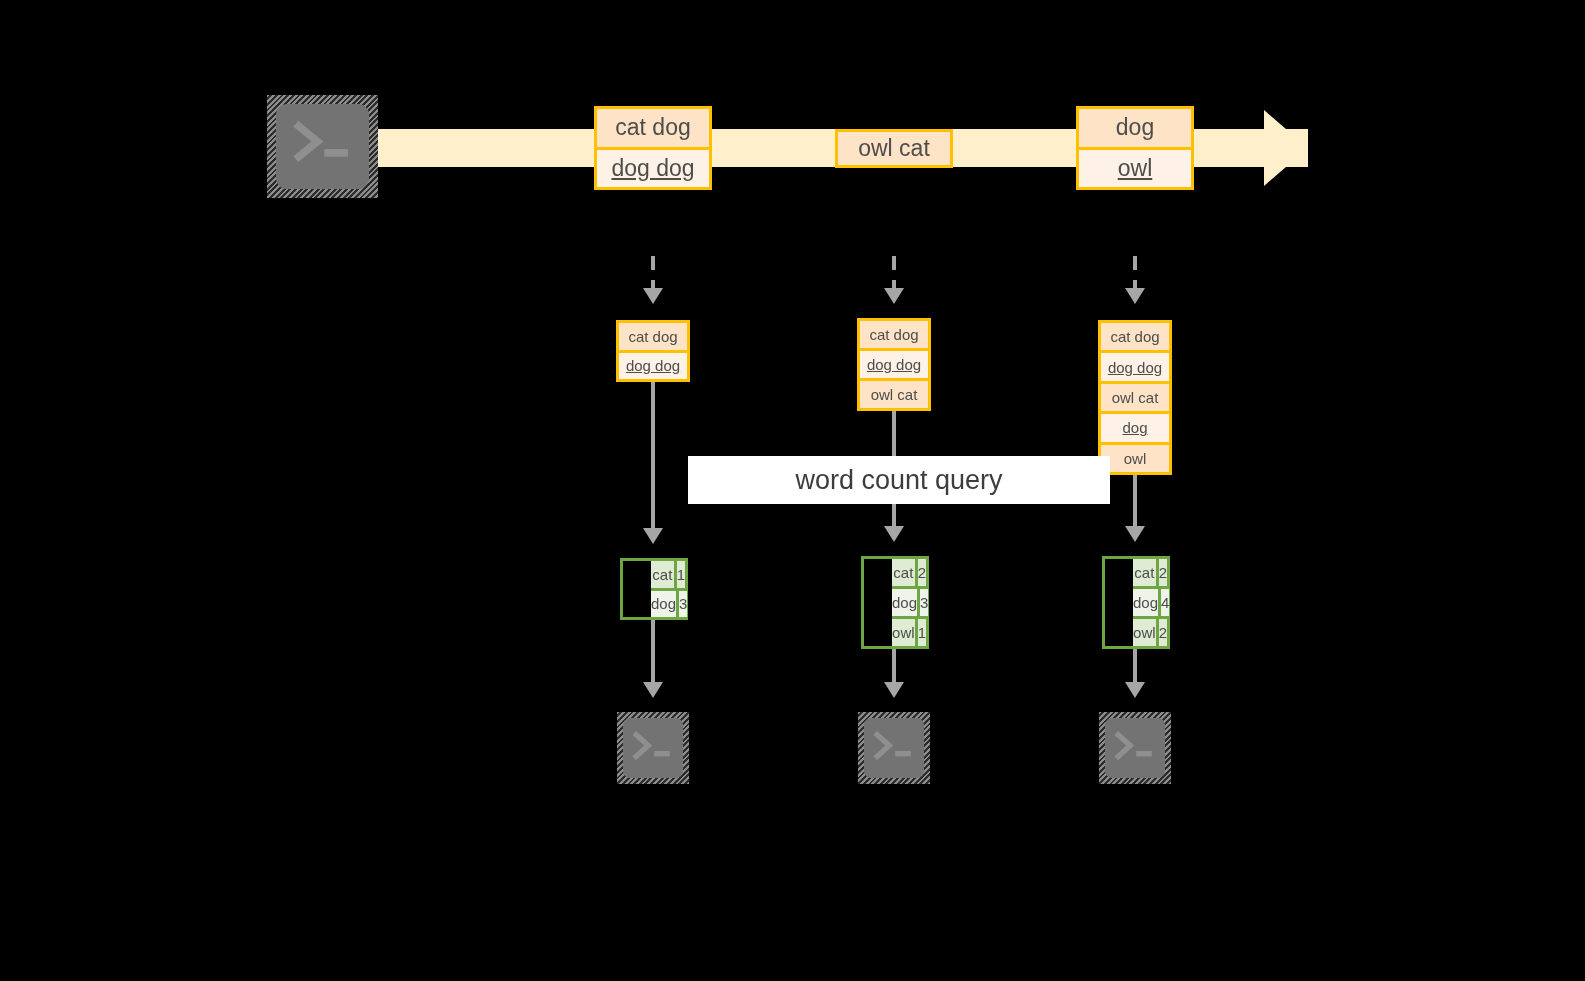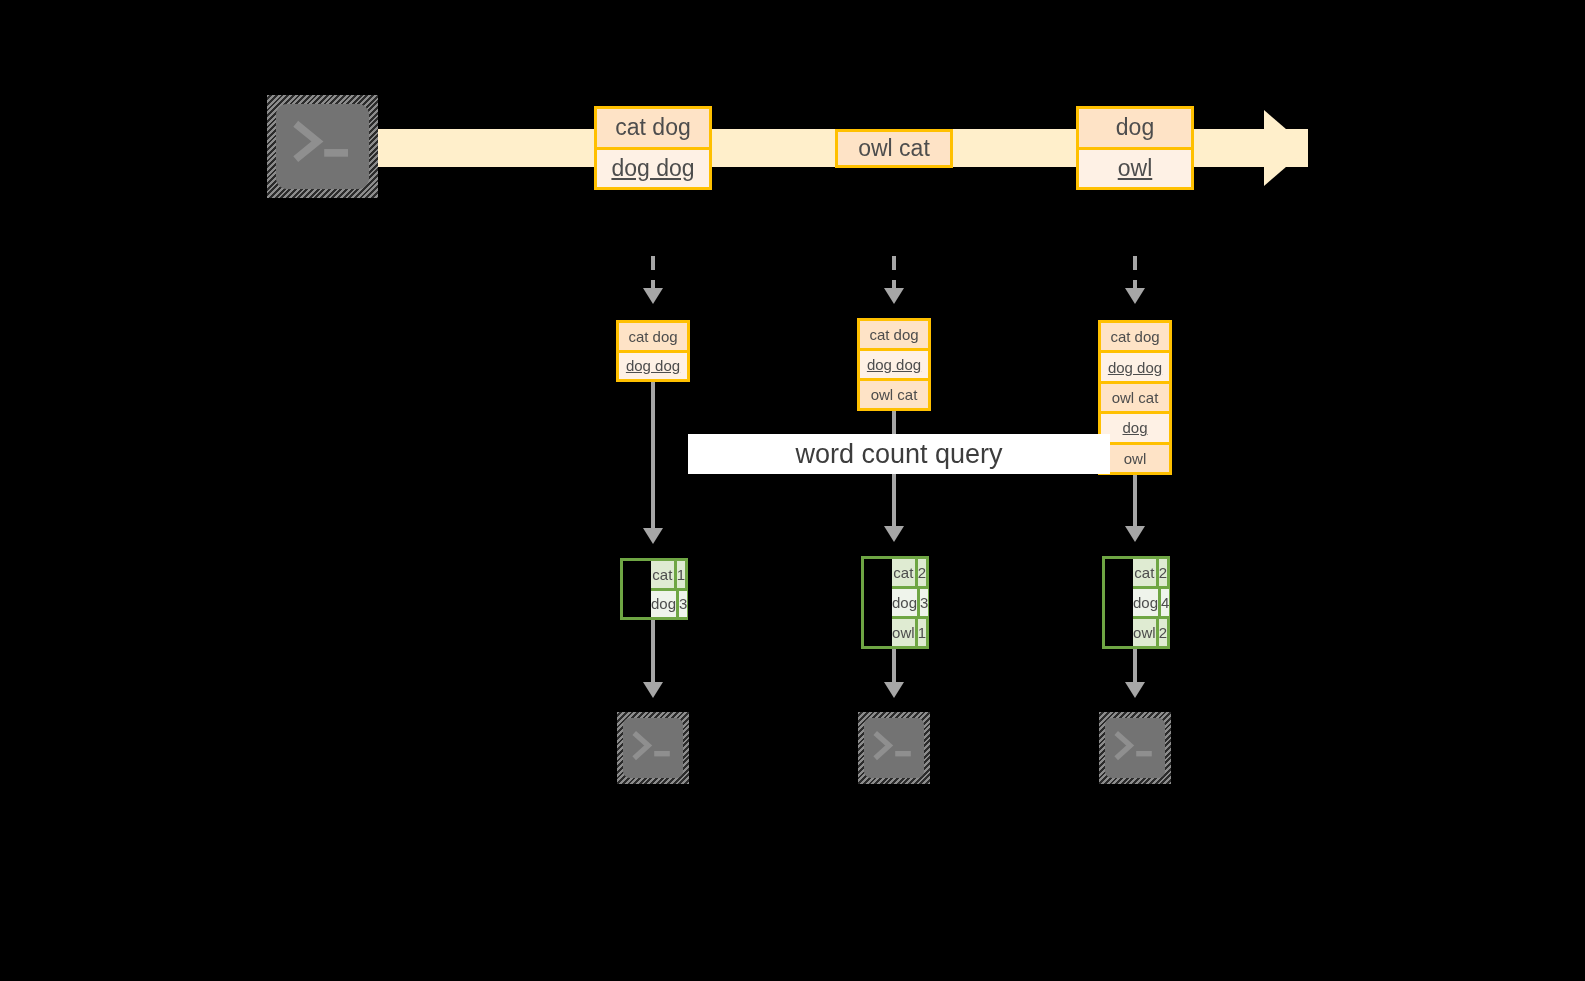--- a/index.html
+++ b/index.html
@@ -199,17 +199,17 @@
 
   <div class="term small" style="left:1099px;top:712px;width:72px;height:72px;">
     <div class="inner">
       <svg class="term-glyph" viewBox="0 0 100 100">
         <path d="M22 28 L42 46 L22 64" fill="none" stroke="#8f8f8f" stroke-width="9" stroke-linecap="square"></path>
         <rect x="52" y="55" width="26" height="9" fill="#8f8f8f"></rect>
       </svg>
     </div>
   </div>
 
-  <div class="label-band" style="left:688px;top:434px;width:422px;height:40px;text-align:right;">
+  <div class="label-band" style="left:688px;top:456px;width:422px;height:48px;text-align:right;">
     <span>word count query</span>
   </div>
 
 </div>
 
 </body></html>

